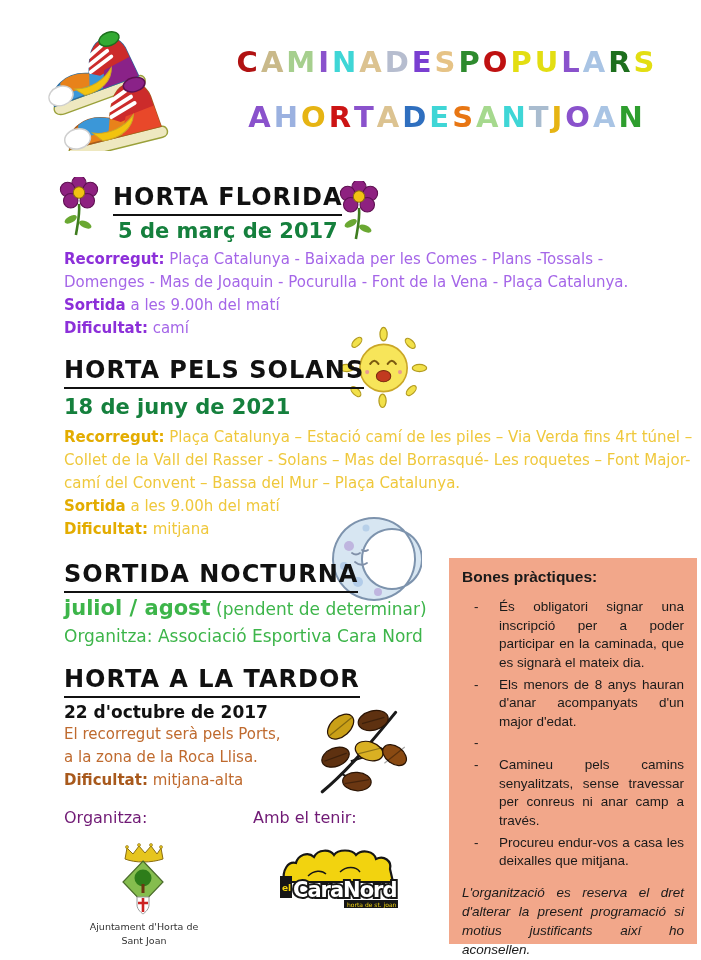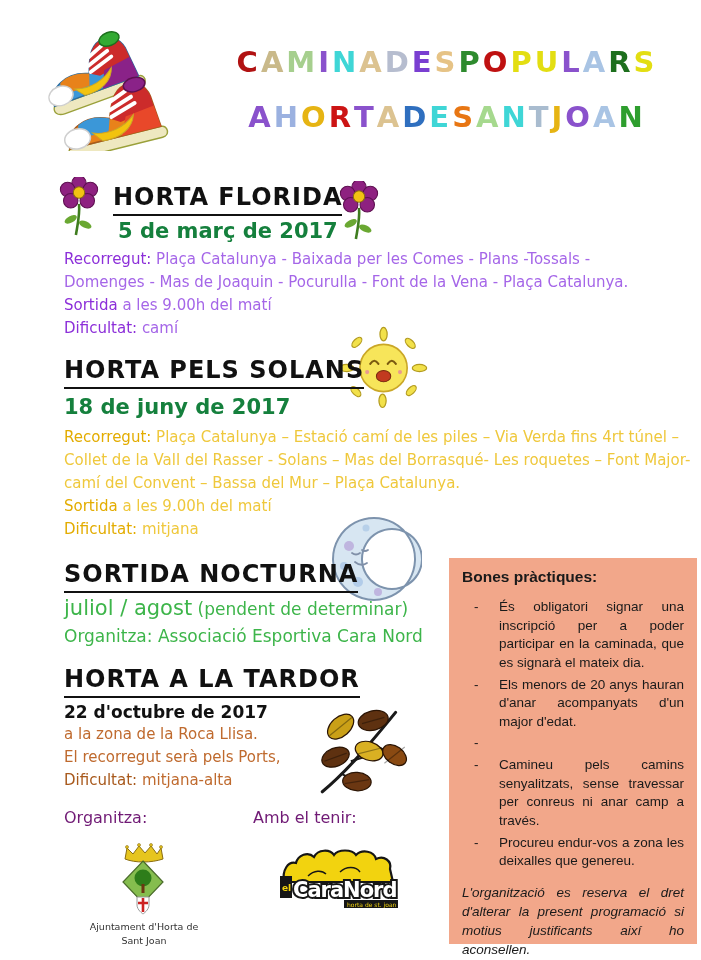--- a/index.html
+++ b/index.html
@@ -8,21 +8,21 @@
   .abs{position:absolute;}
   
   .title-line{left:222px;width:450px;text-align:center;font-weight:bold;
               font-size:29px;letter-spacing:3px;word-spacing:12px;white-space:nowrap;}
   .title-line span{display:inline-block;}
   
   .h-title{font-weight:bold;font-size:24px;letter-spacing:1px;color:#111;
            border-bottom:2.5px solid #111;padding-bottom:3px;display:inline-block;white-space:nowrap;}
   .h-date{font-weight:bold;font-size:21px;color:#15803d;white-space:nowrap;}
   .body-txt{font-size:15px;line-height:23px;}
-  .b{font-weight:normal;}
+  .b{font-weight:bold;}
   .small-date{font-weight:bold;font-size:17px;color:#111;}
   
   .bones{left:449px;top:558px;width:248px;height:386px;box-sizing:border-box;
          padding:10px 13px 8px 13px;font-family:"Liberation Sans",sans-serif;color:#1a1a1a;}
   .bones-title{font-size:15.5px;font-weight:bold;margin:0 0 12px 0;}
   .bones-list{margin:0;padding:0 0 0 12px;list-style:none;}
   .bones-list li{display:grid;grid-template-columns:16px 1fr;column-gap:9px;
                  font-size:13.5px;line-height:1.38;text-align:justify;margin-bottom:3px;}
   .bones-ftr{font-style:italic;font-size:13.5px;line-height:1.42;margin-top:12px;text-align:justify;}
   
@@ -118,21 +118,21 @@
         <ellipse cx="87" cy="62" rx="6" ry="3.2" transform="rotate(-45 87 62)"></ellipse>
       </g>
       <circle cx="60" cy="40" r="23" fill="#f7e55a" stroke="#caa727" stroke-width="1.6"></circle>
       <path d="M47,36 q4,-6 8,0 M64,36 q4,-6 8,0" stroke="#7a5a10" stroke-width="2" fill="none" stroke-linecap="round"></path>
       <ellipse cx="60" cy="48" rx="7" ry="5.5" fill="#c23a1f" stroke="#7a2a10" stroke-width="1"></ellipse>
       <circle cx="44" cy="44" r="2" fill="#e89a90"></circle>
         <circle cx="76" cy="44" r="2" fill="#e89a90"></circle>
     </svg>
   </div>
   <div class="abs h-title" style="left:64px;top:356px">HORTA PELS SOLANS</div>
-  <div class="abs h-date" style="left:64px;top:395px">18 de juny de 2017</div>
+  <div class="abs h-date" style="left:64px;top:395px">18 de juny de 2021</div>
   <div class="abs body-txt" style="left:64px;top:426px;width:632px">
     <div style="color: rgb(239, 200, 60);"><span class="b" style="color: rgb(227, 172, 0);">Recorregut:</span><span> Plaça Catalunya – Estació camí de les piles – Via Verda fins 4rt túnel – Collet de la Vall del Rasser - Solans – Mas del Borrasqué- Les roquetes – Font Major- camí del Convent – Bassa del Mur – Plaça Catalunya.</span></div>
     <div style="color: rgb(239, 200, 60);"><span class="b" style="color: rgb(227, 172, 0);">Sortida</span><span> a les 9.00h del matí</span></div>
     <div style="color: rgb(239, 200, 60);"><span class="b" style="color: rgb(227, 172, 0);">Dificultat:</span><span> mitjana</span></div>
   </div>
 
   <div class="abs" style="left:330px;top:516px;width:92px;height:88px">
     <svg width="92" height="88" viewBox="0 0 92 88">
       <path fill-rule="evenodd" d="M44,2 a41,41 0 1,0 0.02,0 Z M62,13 a30,30 0 1,1 -0.02,0 Z" fill="#d7e6f2" stroke="#7d93ad" stroke-width="2"></path>
       <circle cx="19" cy="30" r="5" fill="#b9a9d9" opacity="0.8"></circle>
@@ -146,22 +146,22 @@
   </div>
   <div class="abs h-title" style="left:64px;top:560px">SORTIDA NOCTURNA</div>
   <div class="abs" style="left: 64px; top: 626px; font-size: 17px; color: rgb(61, 181, 74);">Organitza: Associació Esportiva Cara Nord</div>
   <div class="abs" style="left:64px;top:596px;white-space:nowrap">
     <span class="b" style="font-size: 21px; color: rgb(61, 181, 74);">juliol / agost</span><span style="font-size: 17px; color: rgb(61, 181, 74);"> (pendent de determinar)</span>
   </div>
 
   <div class="abs h-title" style="left:64px;top:665px">HORTA A LA TARDOR</div>
   <div class="abs small-date" style="left:64px;top:702px">22 d'octubre de 2017</div>
   <div class="abs body-txt" style="left:64px;top:723px;width:260px">
+    <div style="color: rgb(191, 106, 46);">El recorregut serà pels Ports,</div>
     <div style="color: rgb(191, 106, 46);">a la zona de la Roca Llisa.</div>
-    <div style="color: rgb(191, 106, 46);">El recorregut serà pels Ports,</div>
     <div style="color: rgb(191, 106, 46);"><span class="b" style="color: rgb(168, 89, 28);">Dificultat:</span><span> mitjana-alta</span></div>
   </div>
   <div class="abs" style="left:306px;top:698px;width:112px;height:102px">
     <svg width="112" height="102" viewBox="0 0 110 100">
       <path d="M16,92 C40,72 62,46 88,14" stroke="#1a1a1a" stroke-width="3" fill="none" stroke-linecap="round"></path>
       <path d="M44,62 L70,54 M60,44 L80,52 M34,74 L50,82" stroke="#1a1a1a" stroke-width="2" fill="none"></path>
       <g stroke="#2a1404" stroke-width="1.2">
         <ellipse cx="34" cy="28" rx="15" ry="9.5" fill="#caa017" transform="rotate(-42 34 28)"></ellipse>
         <ellipse cx="66" cy="22" rx="15" ry="9.5" fill="#5e3110" transform="rotate(-14 66 22)"></ellipse>
         <ellipse cx="62" cy="52" rx="14" ry="9" fill="#d9b023" transform="rotate(18 62 52)"></ellipse>
@@ -175,32 +175,32 @@
 
   <div class="abs bones" style="background-color: rgb(242, 167, 138);">
     <div class="bones-title">Bones pràctiques:</div>
     <ul class="bones-list">
       <li>
           <span>-</span>
           <span>És obligatori signar una inscripció per a poder participar en la caminada, que es signarà el mateix dia.</span>
         </li>
       <li>
           <span>-</span>
-          <span>Els menors de 20 anys hauran d'anar acompanyats d'un major d'edat.</span>
+          <span>Els menors de 8 anys hauran d'anar acompanyats d'un major d'edat.</span>
         </li>
       <li>
           <span>-</span>
         </li>
       <li>
           <span>-</span>
           <span>Camineu pels camins senyalitzats, sense travessar per conreus ni anar camp a través.</span>
         </li>
       <li>
           <span>-</span>
-          <span>Procureu endur-vos a zona les deixalles que genereu.</span>
+          <span>Procureu endur-vos a casa les deixalles que mitjana.</span>
         </li>
     </ul>
     <div class="bones-ftr">L'organització es reserva el dret d'alterar la present programació si motius justificants així ho aconsellen.</div>
   </div>
 
   <div class="abs footer-label" style="left:64px;top:808px">Organitza:</div>
   <div class="abs footer-label" style="left:253px;top:808px">Amb el tenir:</div>
 
   <div class="abs" style="left:116px;top:842px;width:54px;height:78px">
     <svg width="54" height="78" viewBox="0 0 52 78">

